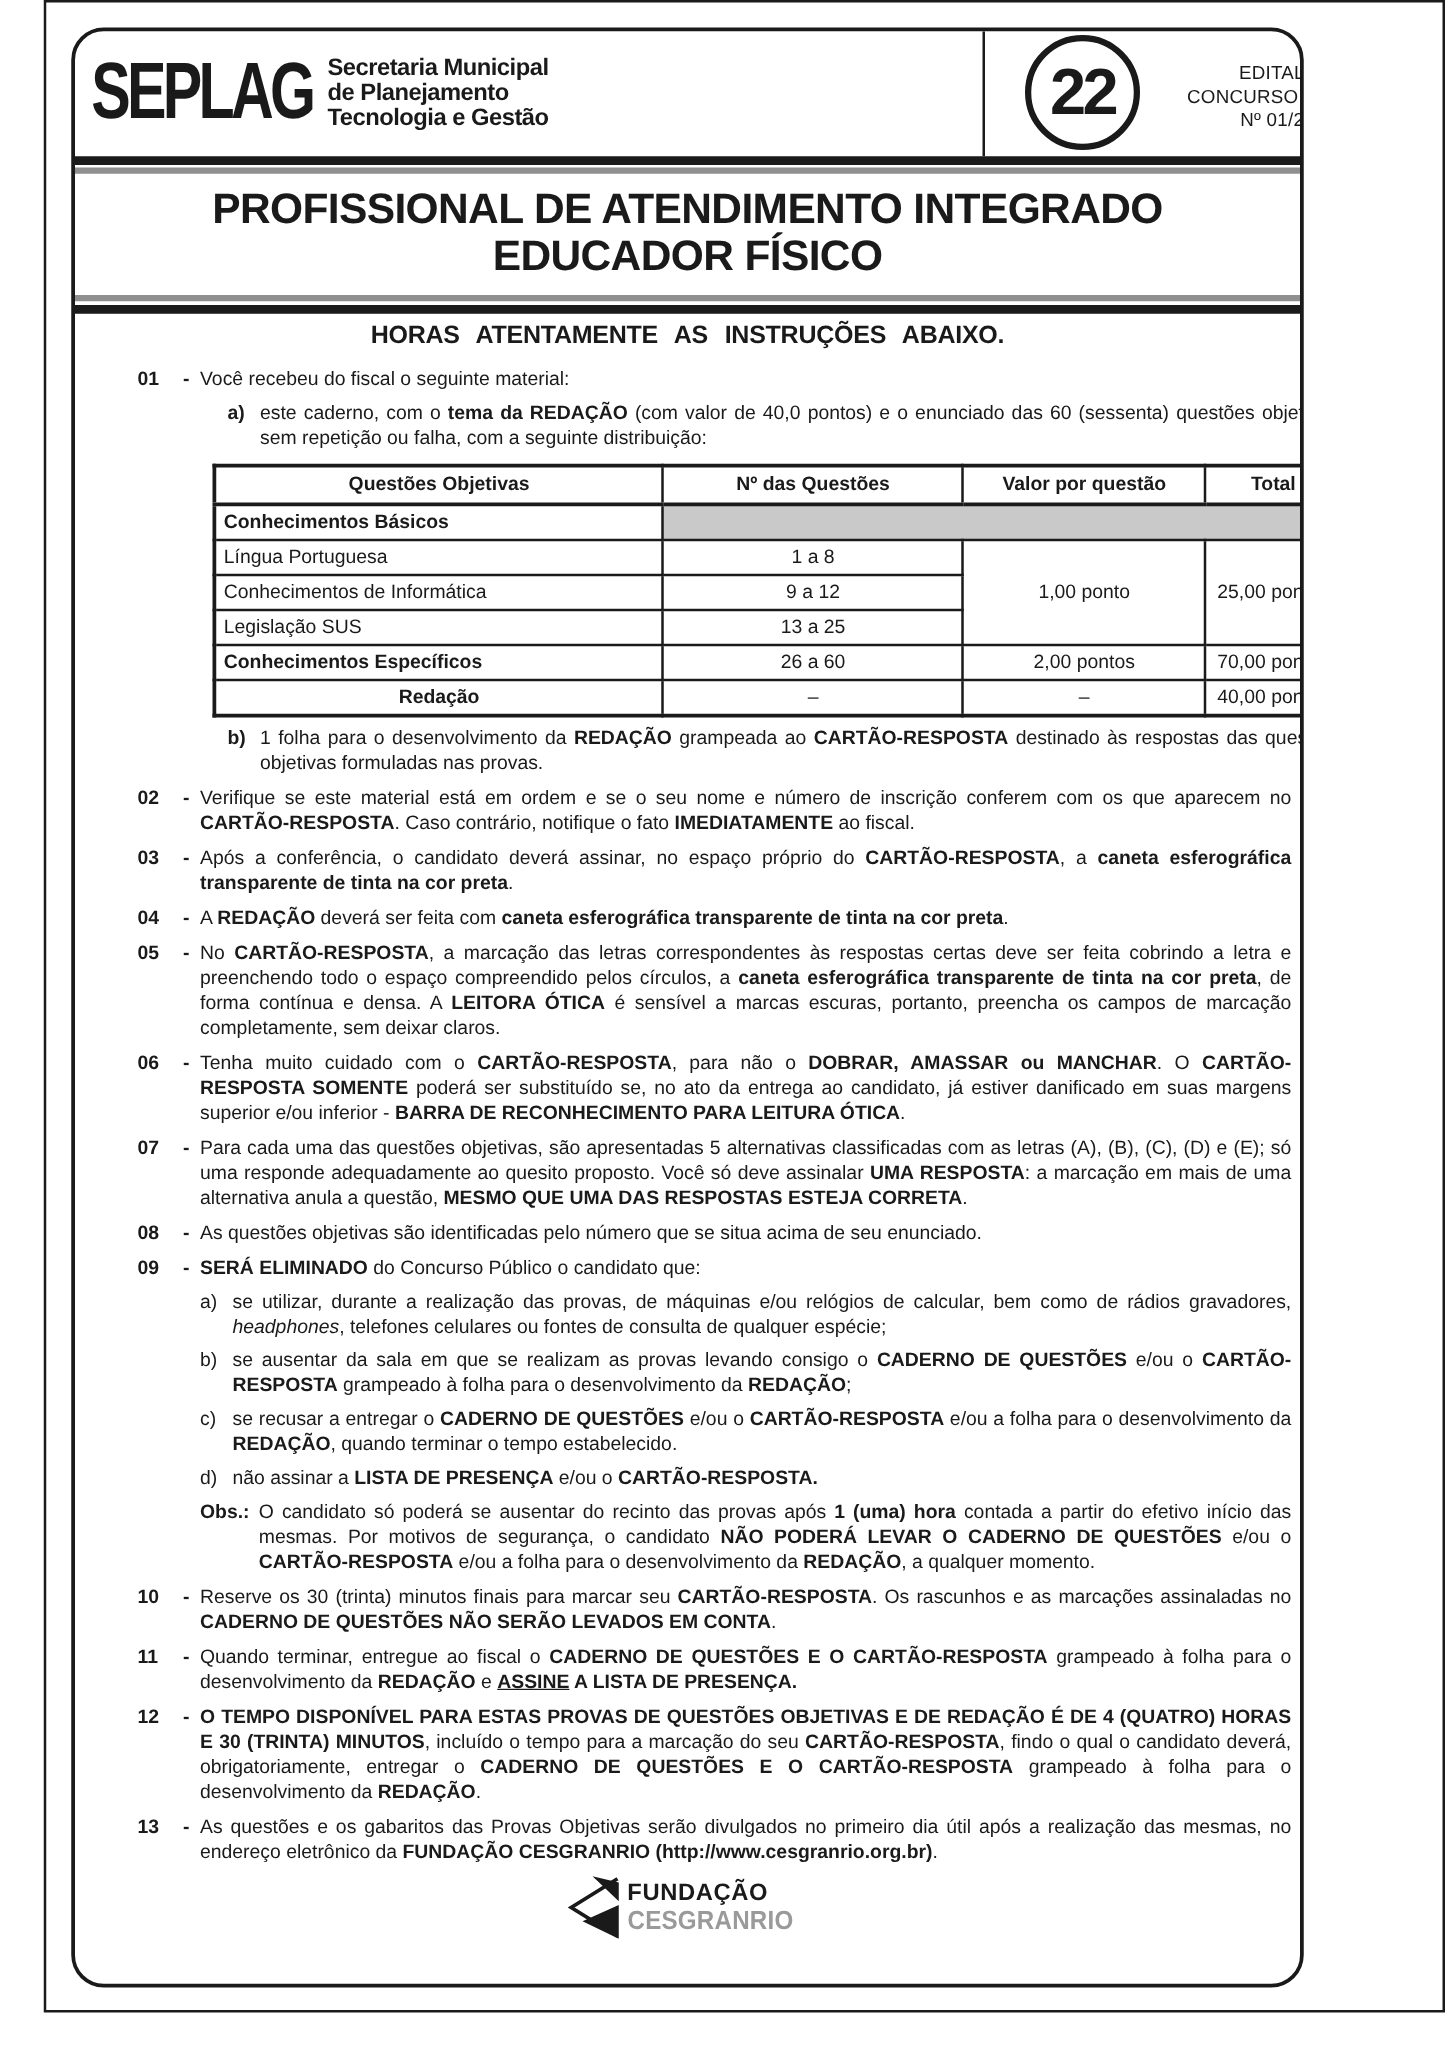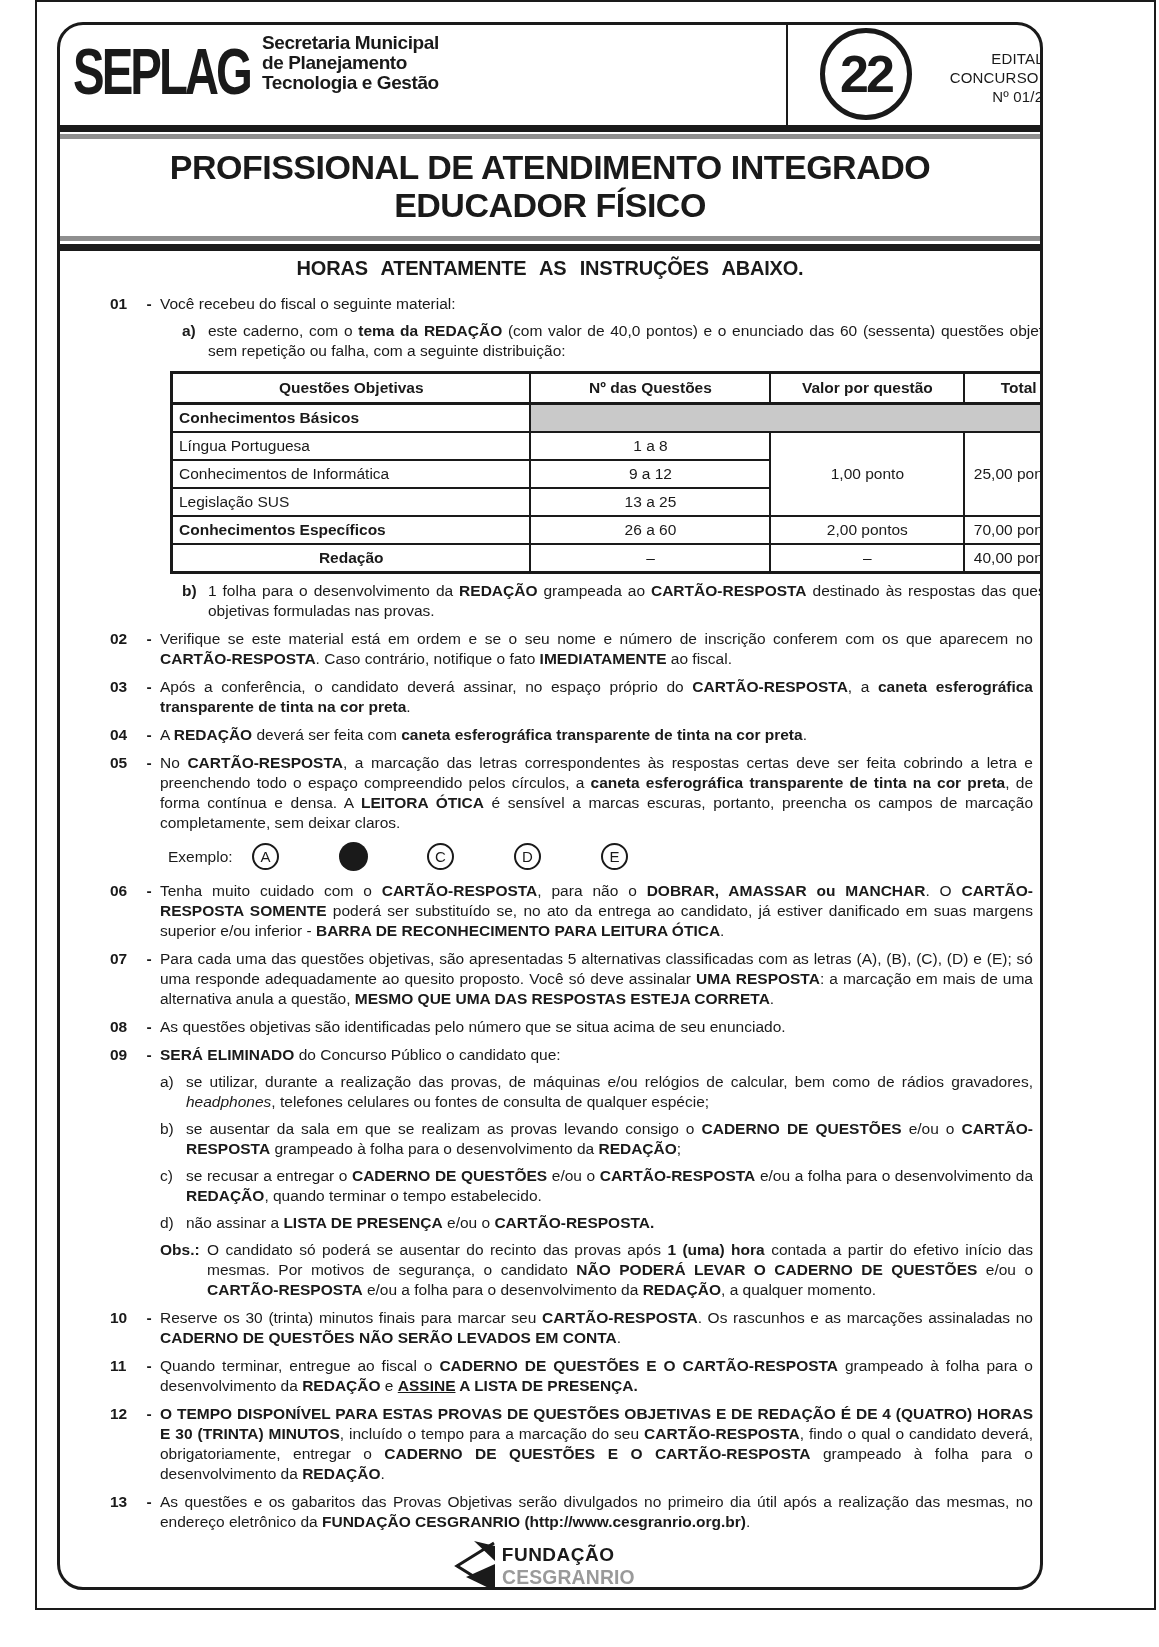--- a/index.html
+++ b/index.html
@@ -7,21 +7,21 @@
   }
   *{box-sizing:border-box; margin:0; padding:0;}
   body{background:#fff; font-family:"Liberation Sans", sans-serif; color:var(--ink);}
   .page{position:relative; width:1159px; height:1647px; background:#fff; overflow:hidden;}
   .outer-frame{position:absolute; left:35px; top:0; width:1121px; height:1610px; border:2px solid var(--ink);}
   .sheet{position:absolute; left:57px; top:22px; width:986px; height:1568px; border:3px solid var(--ink); border-radius:26px; background:#fff; overflow:hidden;}
 
   
   .hdr{position:relative; height:100px;}
   .seplag{position:absolute; left:13px; top:12px; font-size:64px; font-weight:bold; letter-spacing:-4px; line-height:70px; transform:scaleX(0.74); transform-origin:left center;}
-  .agency{position:absolute; left:202px; top:8px; font-weight:bold; font-size:19px; line-height:20px; letter-spacing:-0.4px;}
+  .agency{position:absolute; left:202px; top:20px; font-weight:bold; font-size:19px; line-height:20px; letter-spacing:-0.4px;}
   .hdr-divider{position:absolute; left:726px; top:0; width:2px; height:100px; background:var(--ink);}
   .booklet-circle{position:absolute; left:760px; top:3px; width:92px; height:92px; border:5px solid var(--ink); border-radius:50%; display:flex; align-items:center; justify-content:center;}
   .booklet-num{font-size:52px; font-weight:bold; letter-spacing:-3px;}
   .edital{position:absolute; left:880px; top:24px; width:180px; text-align:center; font-size:15px; line-height:19px; letter-spacing:0.2px;}
 
   .bar-black{height:7px; background:var(--ink);}
   .bar-gray{height:5px; background:var(--bar-gray);}
   .gap2{height:2px;} .gap3{height:3px;}
 
   .title-block{height:97px; text-align:center; padding-top:9px;}
@@ -186,28 +186,20 @@
         <span class="inum">04</span>
         <span class="idash">-</span>
         <div><span>A </span><span class="b">REDAÇÃO</span><span> deverá ser feita com </span><span class="b">caneta esferográfica transparente de tinta na cor preta</span><span>.</span></div>
       </div>
 
       <div class="item">
         <span class="inum">05</span>
         <span class="idash">-</span>
         <div>
           <div><span>No </span><span class="b">CARTÃO-RESPOSTA</span><span>, a marcação das letras correspondentes às respostas certas deve ser feita cobrindo a letra e preenchendo todo o espaço compreendido pelos círculos, a </span><span class="b">caneta esferográfica transparente de tinta na cor preta</span><span>, de forma contínua e densa. A </span><span class="b">LEITORA ÓTICA</span><span> é sensível a marcas escuras, portanto, preencha os campos de marcação completamente, sem deixar claros.</span></div>
-          <div class="example">
-            <span class="example-label">Exemplo:</span>
-            <span class="bubble">A</span>
-            <span class="bubble bubble-filled"></span>
-            <span class="bubble">C</span>
-            <span class="bubble">D</span>
-            <span class="bubble">E</span>
-          </div>
         </div>
       </div>
 
       <div class="item">
         <span class="inum">06</span>
         <span class="idash">-</span>
         <div><span>Tenha muito cuidado com o </span><span class="b">CARTÃO-RESPOSTA</span><span>, para não o </span><span class="b">DOBRAR, AMASSAR ou MANCHAR</span><span>. O </span><span class="b">CARTÃO-RESPOSTA SOMENTE</span><span> poderá ser substituído se, no ato da entrega ao candidato, já estiver danificado em suas margens superior e/ou inferior - </span><span class="b">BARRA DE RECONHECIMENTO PARA LEITURA ÓTICA</span><span>.</span></div>
       </div>
 
       <div class="item">

